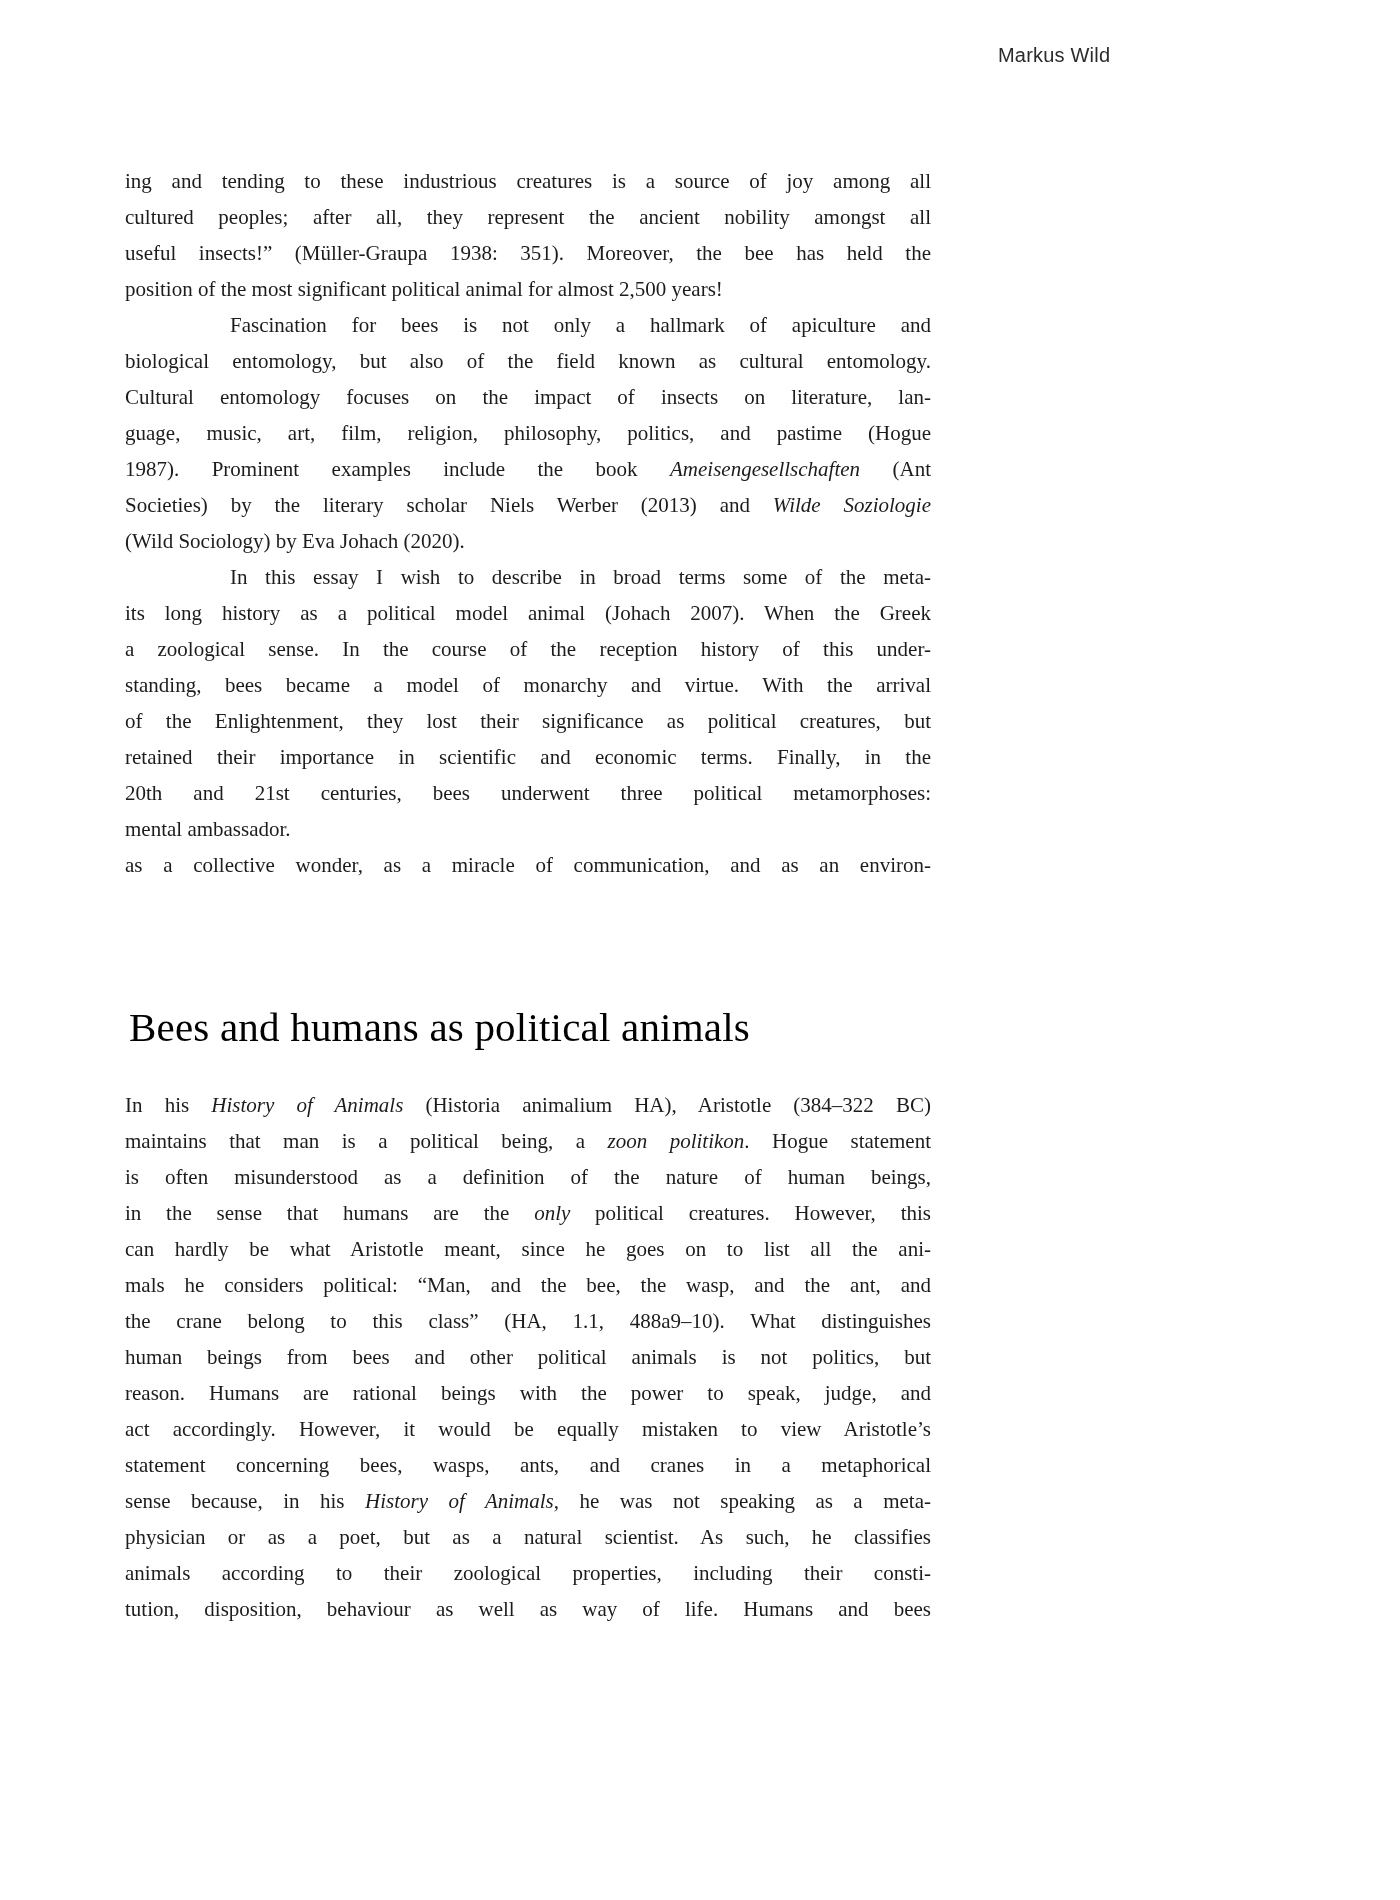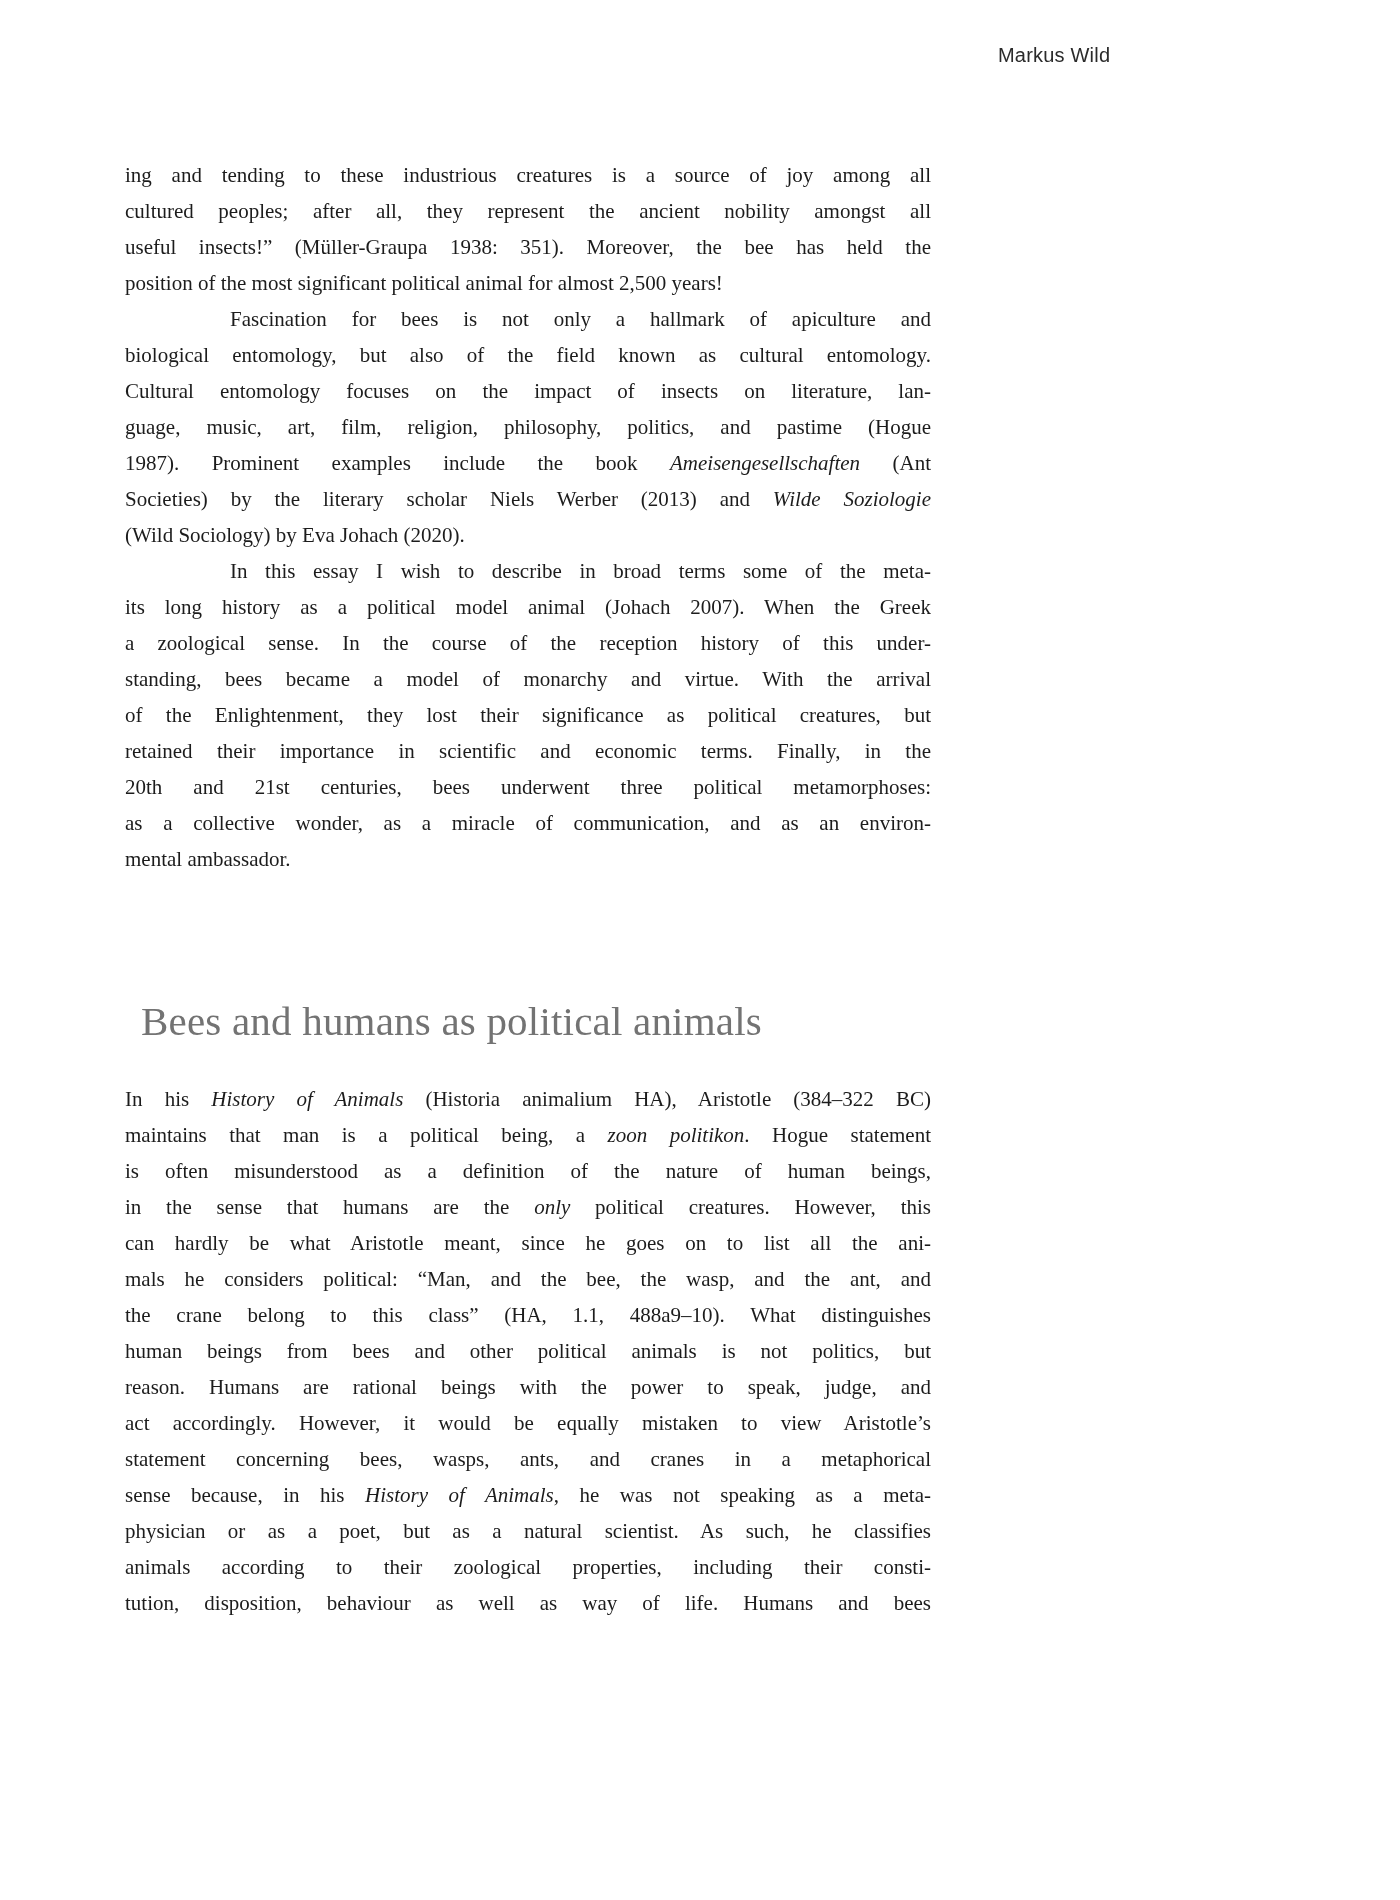--- a/index.html
+++ b/index.html
@@ -28,43 +28,43 @@
   .running-pagenum {
     position: absolute;
     left: 1256px;
     top: 44px;
     font-size: 20px;
     white-space: nowrap;
   }
   .article-body {
     position: absolute;
     left: 125px;
-    top: 157px;
+    top: 163px;
     width: 806px;
     color: #1c1c1c;
   }
   .para { margin: 0; padding: 0; }
   .line {
     height: 36px;
     line-height: 36px;
     font-size: 21px;
     text-align: justify;
     text-align-last: justify;
     white-space: normal;
     overflow: visible;
   }
   .line.no-just { text-align-last: left; }
   .line.indent { text-indent: 105px; }
   .line em { font-style: italic; }
   .section-heading {
-    margin: 120px 0 36px 16px;
+    margin: 120px 0 36px 4px;
     font-size: 41px;
     line-height: 48px;
     font-weight: 400;
-    color: #737373;
+    color: #000000;
     letter-spacing: 0.2px;
     white-space: nowrap;
   }
 </style>
 </head>
 <body>
 
 <div class="page">
 
   <div class="running-header">
@@ -90,22 +90,22 @@
           <div class="line no-just"><span>(Wild Sociology) by Eva Johach (2020).</span></div>
         </div>
         <div class="para">
           <div class="line indent"><span>In this essay I wish to describe in broad terms some of the meta-</span></div>
           <div class="line"><span>its long history as a political model animal (Johach 2007). When the Greek</span></div>
           <div class="line"><span>a zoological sense. In the course of the reception history of this under-</span></div>
           <div class="line"><span>standing, bees became a model of monarchy and virtue. With the arrival</span></div>
           <div class="line"><span>of the Enlightenment, they lost their significance as political creatures, but</span></div>
           <div class="line"><span>retained their importance in scientific and economic terms. Finally, in the</span></div>
           <div class="line"><span>20th and 21st centuries, bees underwent three political metamorphoses:</span></div>
+          <div class="line no-just"><span>mental ambassador.</span></div>
           <div class="line"><span>as a collective wonder, as a miracle of communication, and as an environ-</span></div>
-          <div class="line no-just"><span>mental ambassador.</span></div>
         </div>
       </div>
     <h1 class="section-heading">Bees and humans as political animals</h1>
     <div id="paras-after">
         <div class="para">
           <div class="line"><span>In his </span><em>History of Animals</em><span> (Historia animalium HA), Aristotle (384–322 BC)</span></div>
           <div class="line"><span>maintains that man is a political being, a </span><em>zoon politikon</em><span>. Hogue statement</span></div>
           <div class="line"><span>is often misunderstood as a definition of the nature of human beings,</span></div>
           <div class="line"><span>in the sense that humans are the </span><em>only</em><span> political creatures. However, this</span></div>
           <div class="line"><span>can hardly be what Aristotle meant, since he goes on to list all the ani-</span></div>

